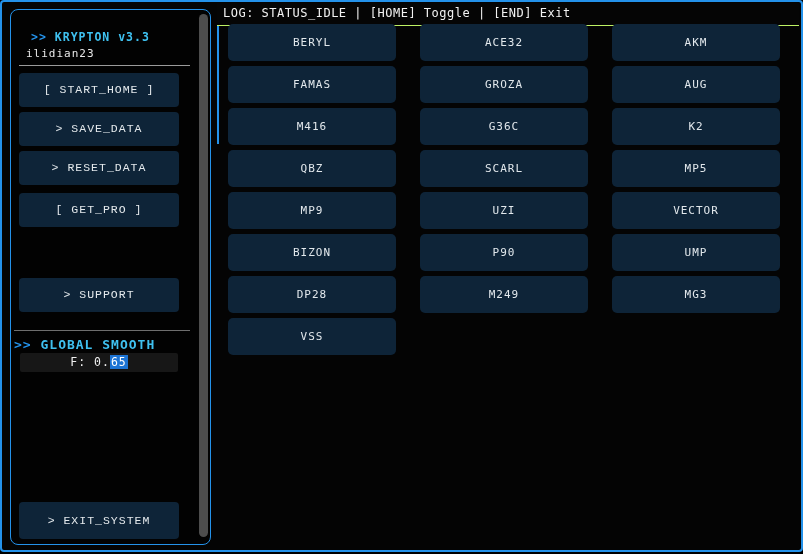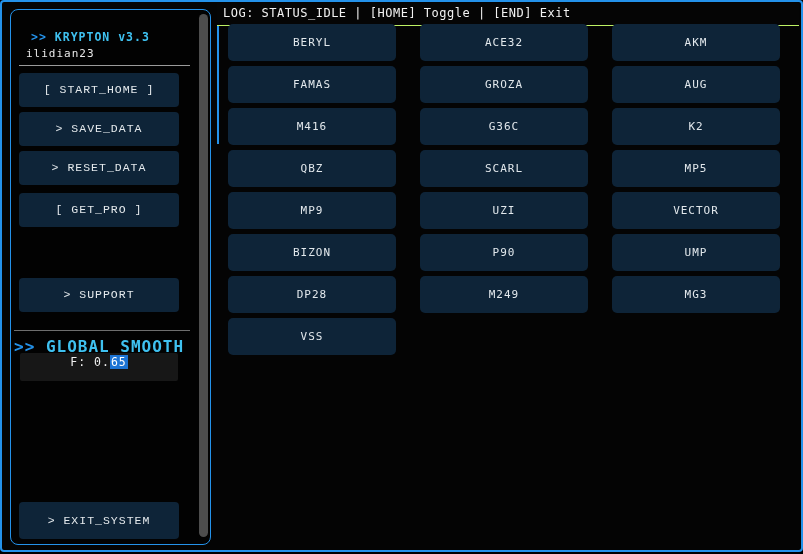--- a/index.html
+++ b/index.html
@@ -21,24 +21,24 @@
   .sb-user{position:absolute;left:15px;top:37px;font-size:11px;color:#e8e8e8;
            letter-spacing:1px;}
   .sb-sep1{position:absolute;left:8px;top:55px;width:171px;height:1px;background:#9b9b9b;}
   .sb-btn{position:absolute;left:8px;width:160px;height:34px;
           background:var(--button-bg,#0e2438);border:none;border-radius:4px;
           color:#e4e9ec;font-family:Liberation Mono, monospace;font-size:11.5px;letter-spacing:1px;
           text-align:center;line-height:34px;padding:0;cursor:pointer;}
   .sb-btn.b0{top:63px;} .sb-btn.b1{top:102px;} .sb-btn.b2{top:141px;}
   .sb-btn.b3{top:183px;} .sb-btn.b4{top:236px;margin-top:32px;}
   .sb-sep2{position:absolute;left:3px;top:320px;width:176px;height:1px;background:#6e6e6e;}
-  .sb-smooth{position:absolute;left:3px;top:327px;font-size:16px;font-weight:bold;
+  .sb-smooth{position:absolute;left:3px;top:327px;font-size:13px;font-weight:bold;
              letter-spacing:1px;color:var(--cyan,#3fc1f0);white-space:pre;}
   .sb-smooth .arrows{color:var(--accent,#2492ea);}
-  .sb-field{position:absolute;left:9px;top:343px;width:158px;height:28px;
+  .sb-field{position:absolute;left:9px;top:343px;width:158px;height:19px;
             background:#171717;border-radius:2px;color:#f0f0f0;font-size:11.5px;
             letter-spacing:1px;text-align:center;line-height:19px;cursor:text;}
   .sb-field .sel{background:var(--selection,#1d74d4);color:#fff;padding:0 1px;}
   .sb-exit{top:492px;height:37px;line-height:37px;}
   
   .topbar{position:absolute;left:215px;top:1px;width:582px;height:22px;
           background:#050505;border-bottom:1px solid #bef264;}
   .topbar .log{display:block;padding-left:6px;font-size:12px;color:#f2f2f2;
                letter-spacing:0.5px;line-height:21px;white-space:pre;}
   .vline{position:absolute;left:215px;top:1px;width:2px;height:141px;

